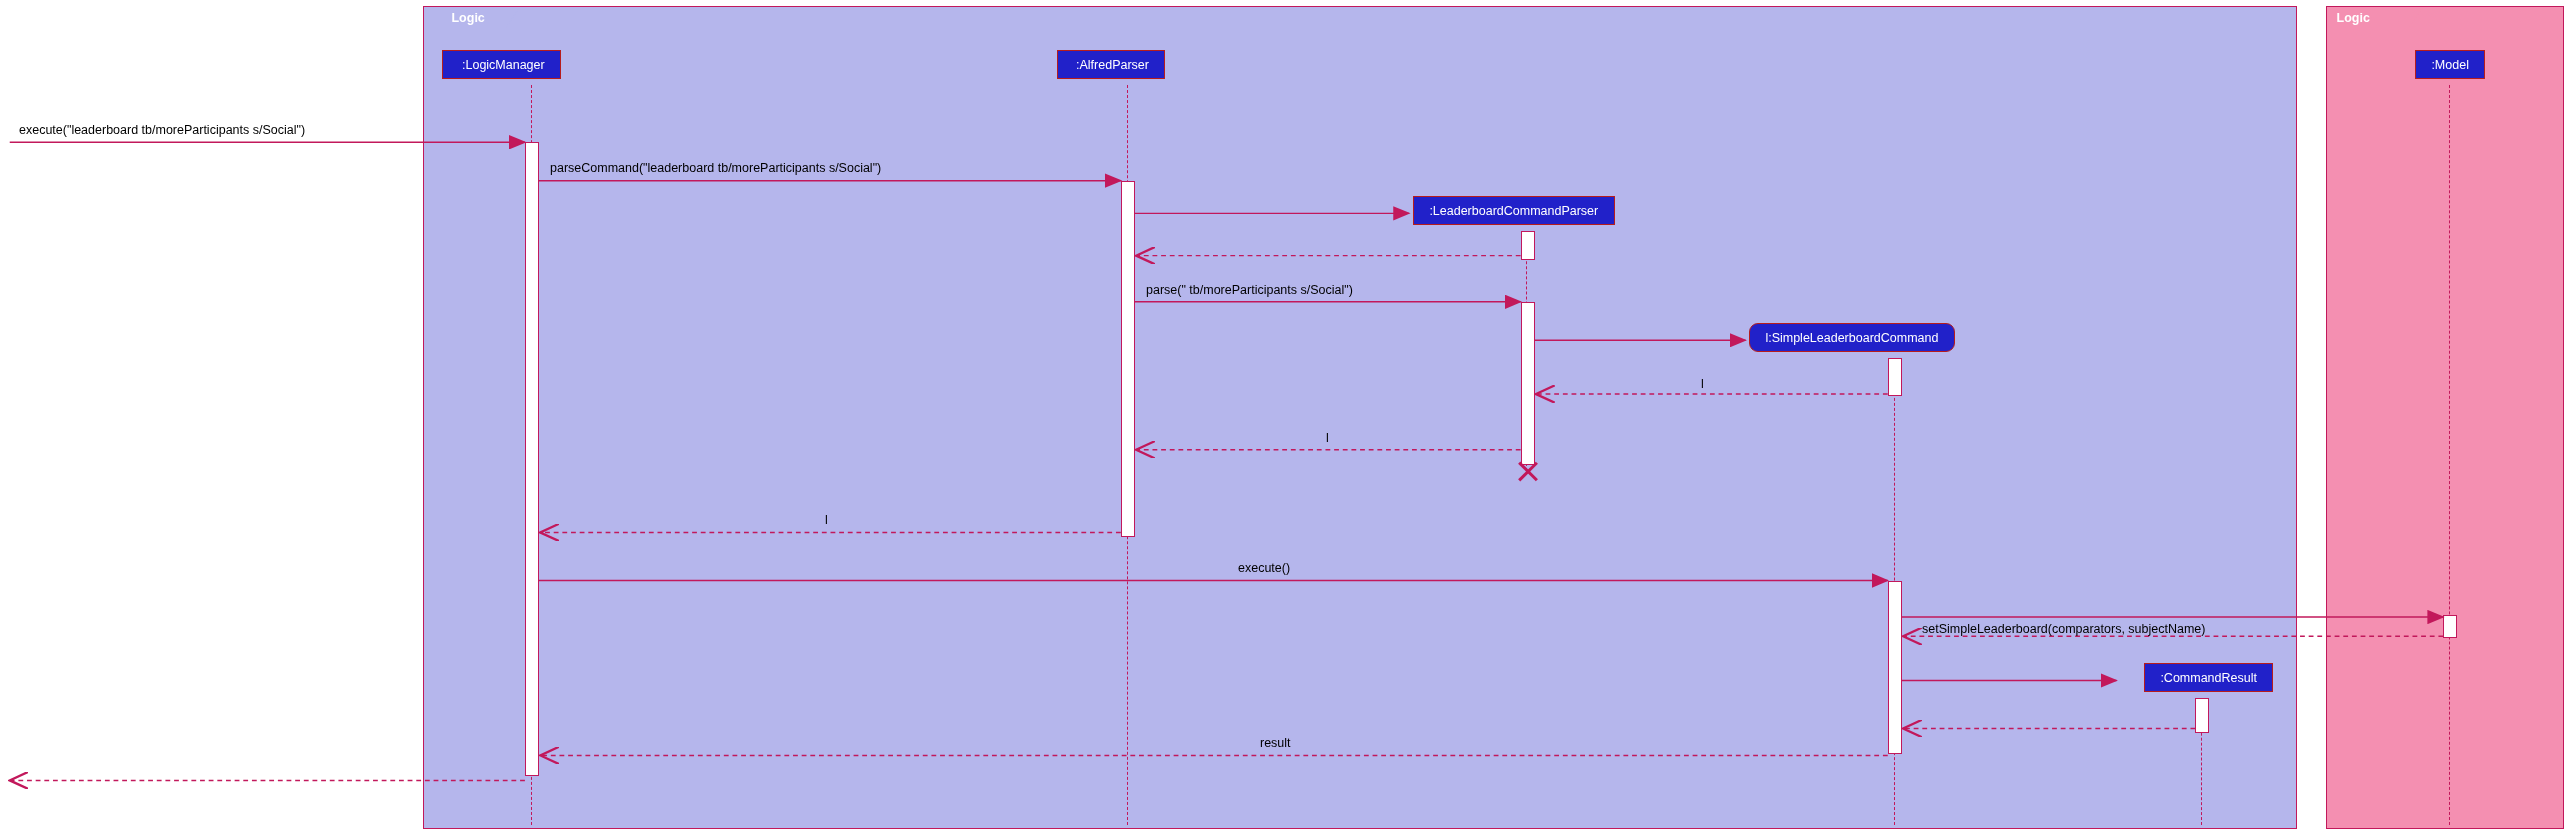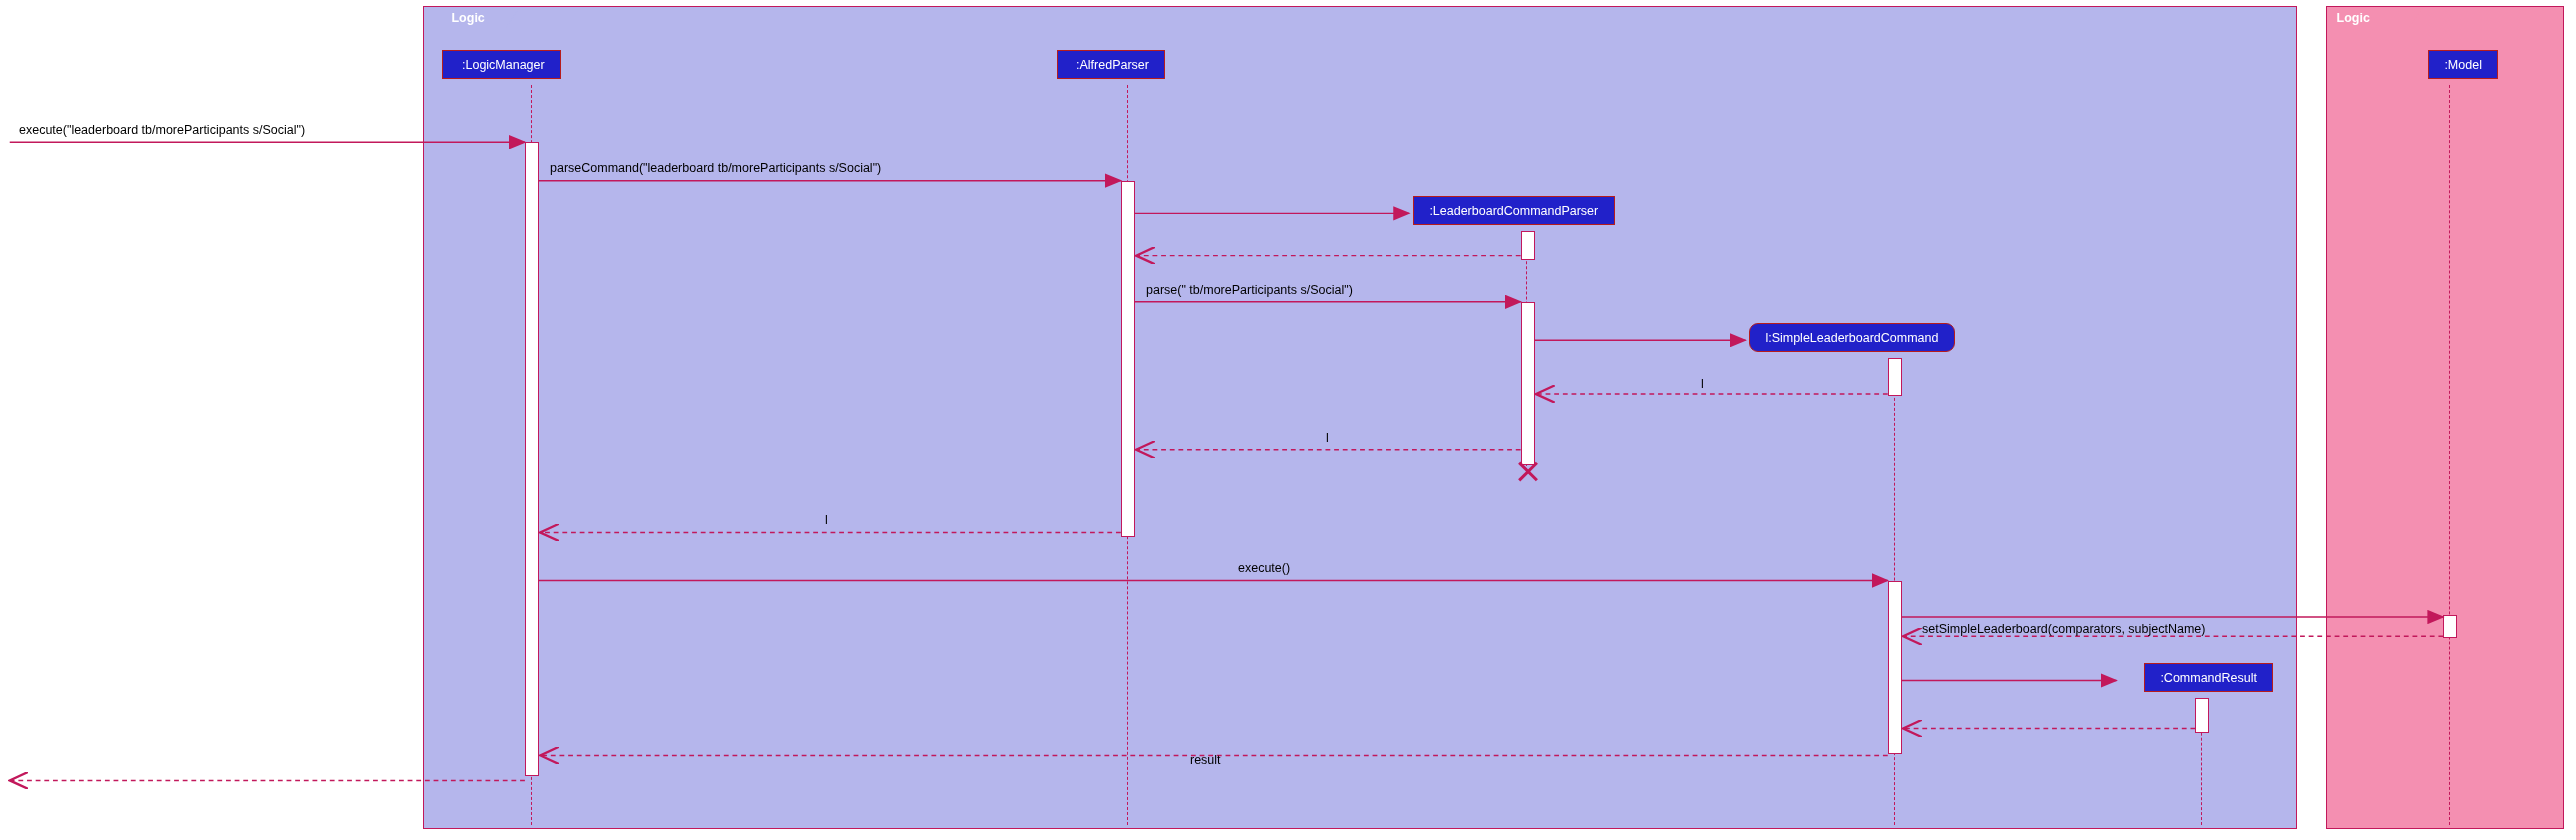--- a/index.html
+++ b/index.html
@@ -99,21 +99,21 @@
 </div>
 <div class="frame model-frame">
   <div class="frame-label">Logic</div>
 </div>
 
 <div class="participant-box" style="left:442px; top:50px;padding-left:19px;">:LogicManager</div>
 <div class="participant-box" style="left:1057px; top:50px;padding-left:18px;">:AlfredParser</div>
 <div class="participant-box" style="left:1413px; top:196px;">:LeaderboardCommandParser</div>
 <div class="participant-box" style="left:1749px; top:323px;border-radius:9px;">l:SimpleLeaderboardCommand</div>
 <div class="participant-box" style="left:2120px; top:663px;margin-left:24px;">:CommandResult</div>
-<div class="participant-box" style="left:2415px; top:50px;margin-left:13px;">:Model</div>
+<div class="participant-box" style="left:2415px; top:50px;">:Model</div>
 
 <div class="lifeline" style="left:531px; top:85px; height:740px;"></div>
 <div class="lifeline" style="left:1127px; top:85px; height:740px;"></div>
 <div class="lifeline" style="left:1526px; top:231px; height:240px;"></div>
 <div class="lifeline" style="left:1894px; top:358px; height:467px;"></div>
 <div class="lifeline" style="left:2201px; top:698px; height:127px;"></div>
 <div class="lifeline" style="left:2449px; top:85px; height:740px;"></div>
 
 <div class="activation" style="left:525px; top:142px; height:634px;"></div>
 <div class="activation" style="left:1121px; top:181px; height:356px;"></div>
@@ -127,21 +127,21 @@
 <div class="destroy" style="left:1515px; top:459px;"></div>
 
 <div class="msg-label" style="left:19px; top:123px;">execute("leaderboard tb/moreParticipants s/Social")</div>
 <div class="msg-label" style="left:550px; top:161px;">parseCommand("leaderboard tb/moreParticipants s/Social")</div>
 <div class="msg-label" style="left:1146px; top:283px;">parse(" tb/moreParticipants s/Social")</div>
 <div class="msg-label" style="left:1701px; top:377px;">l</div>
 <div class="msg-label" style="left:1326px; top:431px;">l</div>
 <div class="msg-label" style="left:825px; top:513px;">l</div>
 <div class="msg-label" style="left:1238px; top:561px;">execute()</div>
 <div class="msg-label" style="left:1922px; top:598px;margin-top:24px;">setSimpleLeaderboard(comparators, subjectName)</div>
-<div class="msg-label" style="left:1190px; top:736px;margin-top:17px;">result</div>
+<div class="msg-label" style="left:1260px; top:736px;">result</div>
 
 <svg class="arrows" viewBox="0 0 2680 874" width="2576" height="840">
   <defs>
     <marker id="arrow-solid" markerWidth="12" markerHeight="10" refX="11" refY="5" orient="auto">
       <path d="M0,0 L12,5 L0,10 z" fill="#c2185b"></path>
     </marker>
     <marker id="arrow-open" markerWidth="14" markerHeight="12" refX="13" refY="6" orient="auto">
       <path d="M0,0 L13,6 L0,12" fill="none" stroke="#c2185b" stroke-width="1.6"></path>
     </marker>
   </defs>

